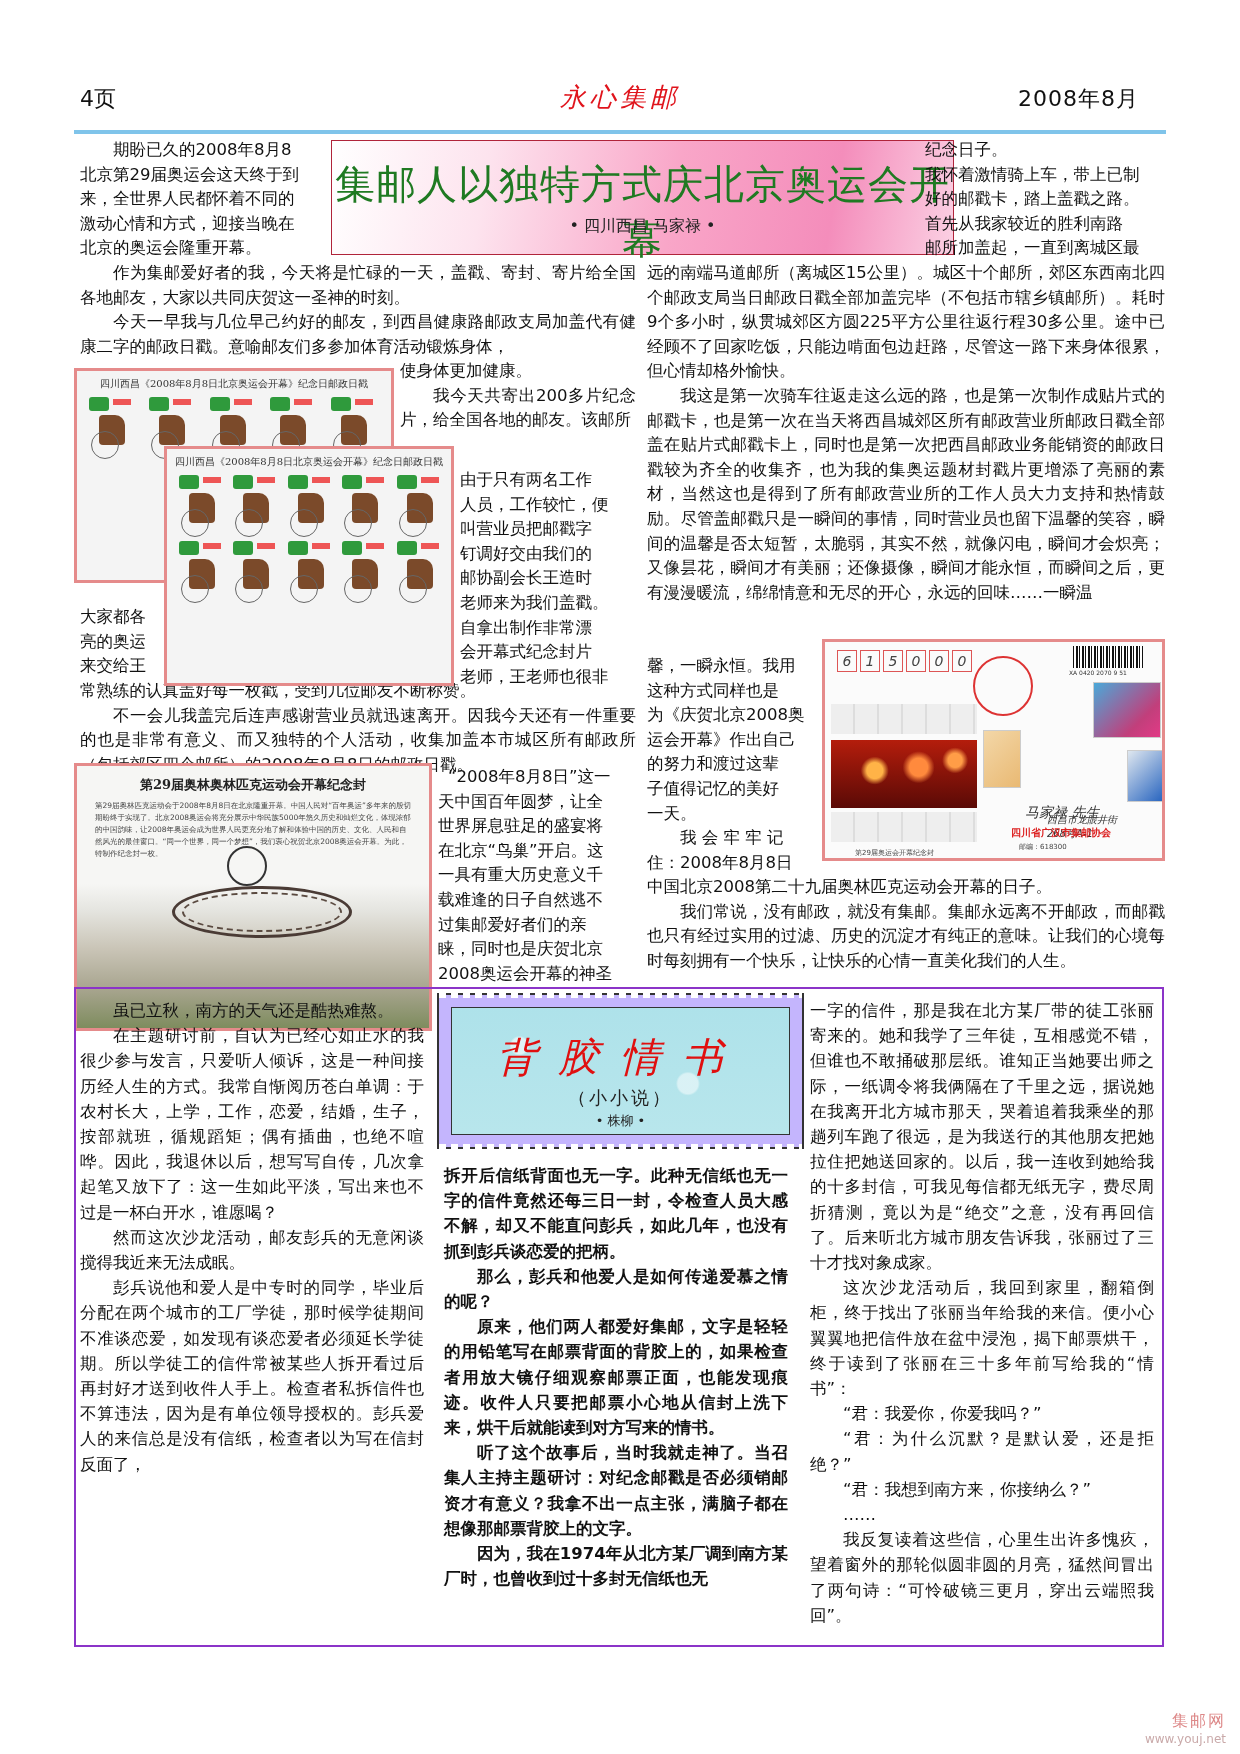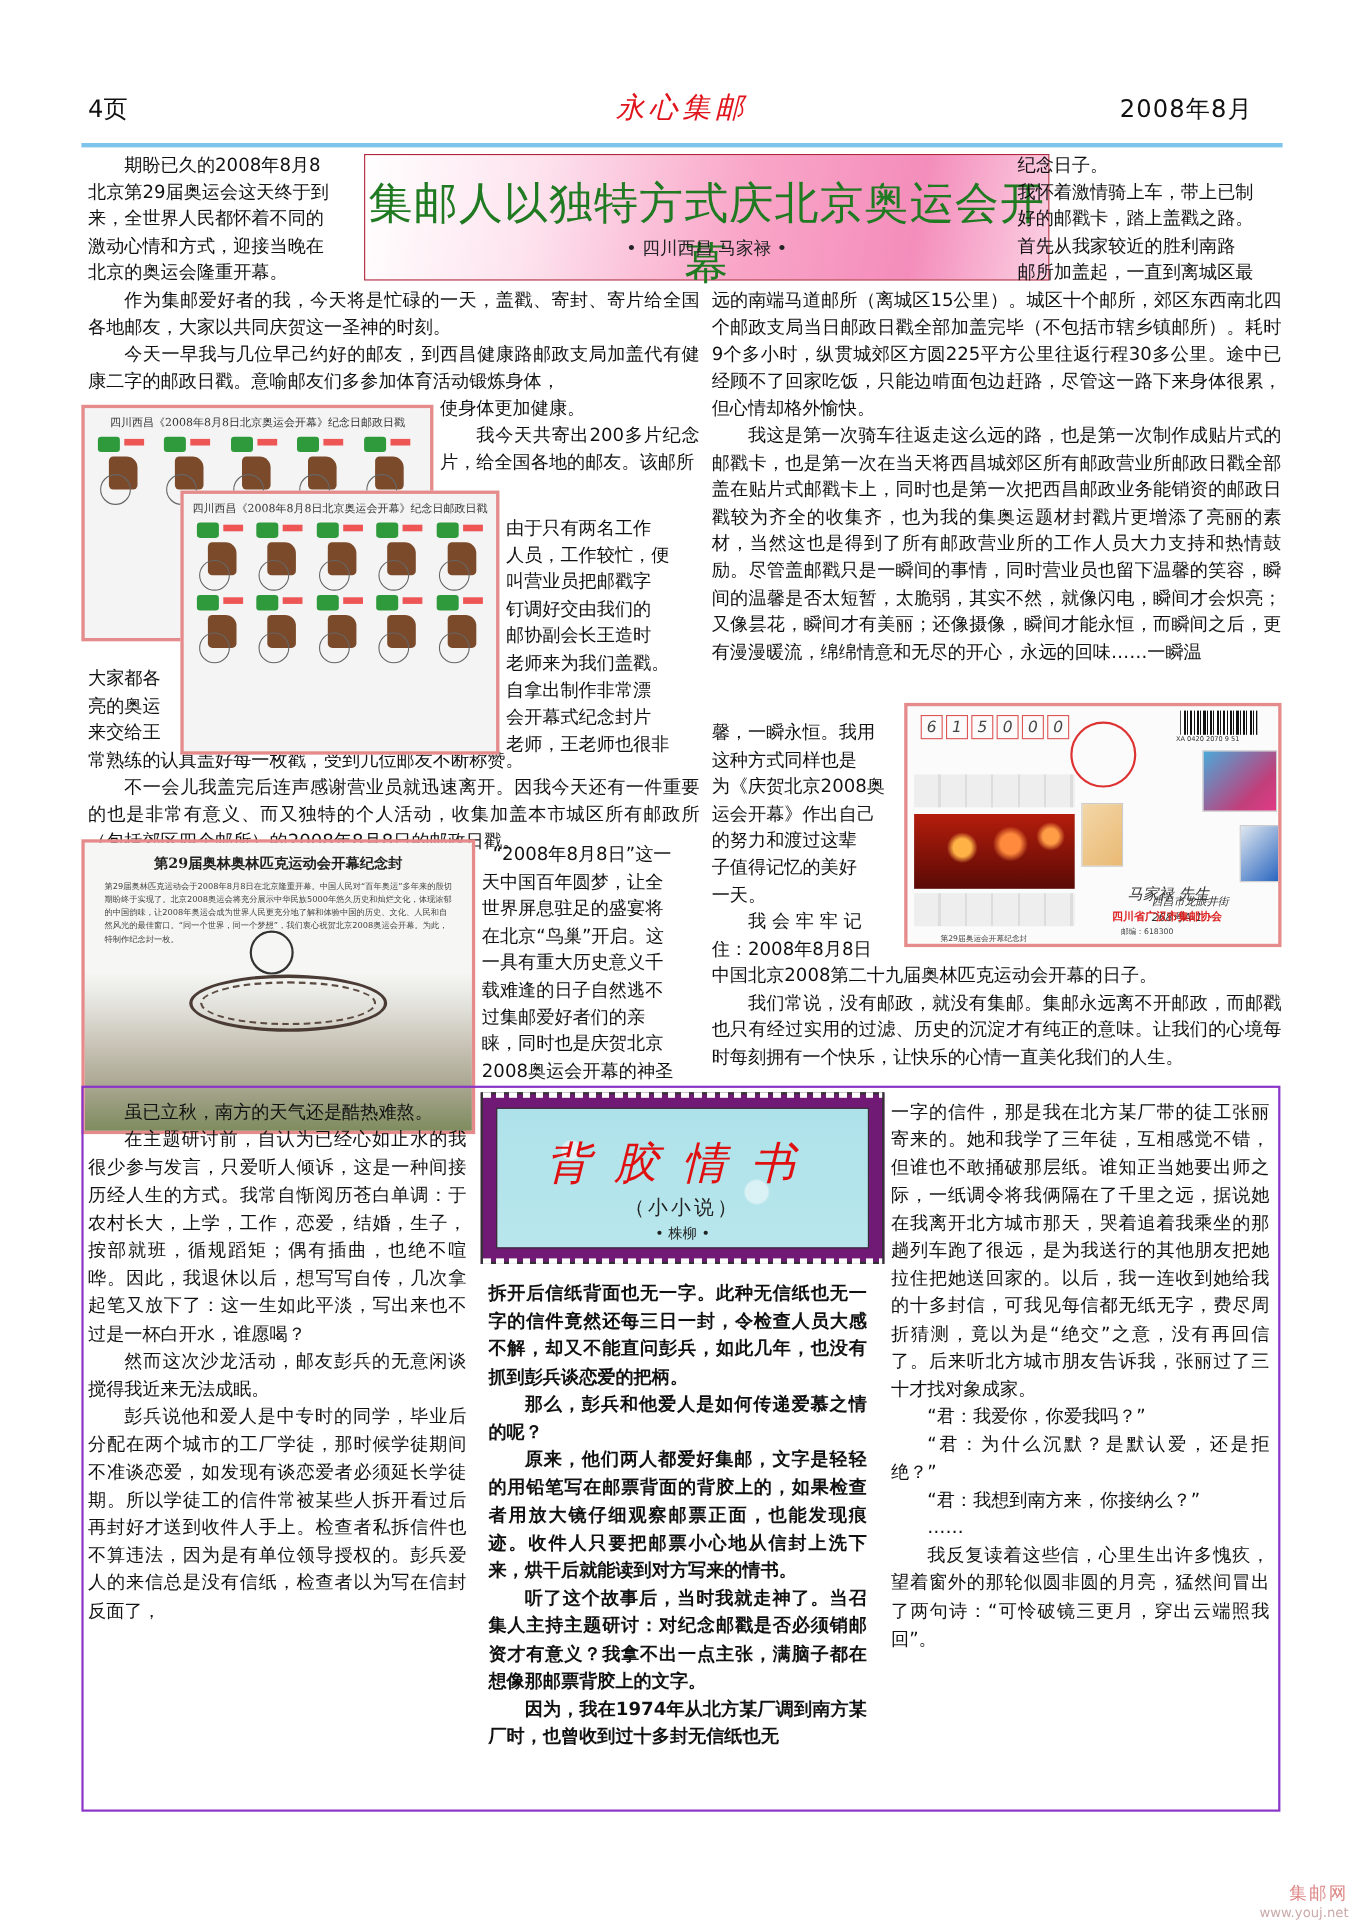--- a/index.html
+++ b/index.html
@@ -37,21 +37,21 @@
 
   .cover-photo { background: #fbfbfb; }
   .zip-row { position:absolute; left:12px; top:8px; display:flex; gap:3px; }
   .zip-box { width:20px; height:22px; border:1.5px solid #d55; color:#444; font-size:14px; text-align:center; line-height:20px; font-style:italic; }
   .fireworks { position:absolute; left:6px; top:98px; width:146px; height:68px; background: radial-gradient(circle at 30% 45%, #ffb347 0 8px, transparent 14px), radial-gradient(circle at 60% 40%, #ff8a3d 0 9px, transparent 16px), radial-gradient(circle at 85% 30%, #ff9d47 0 7px, transparent 13px), linear-gradient(#b41d0c, #5a0a06); }
   .ath-row { position:absolute; left:6px; height:30px; width:146px; background: repeating-linear-gradient(90deg,#eee 0 22px,#ddd 22px 24px); }
   .red-stamp { position:absolute; left:148px; top:14px; width:60px; height:60px; border:2px solid #d33; border-radius:50%; }
   .stamp-img { position:absolute; border:1px solid #ccc; }
 
   .story-box { left: 74px; top: 987px; width: 1090px; height: 660px; border: 2.5px solid #8b34c8; }
-  .perf-box { left: 437px; top: 993px; width: 367px; height: 156px; border: 2px solid #333; background: #701a75;
+  .perf-box { left: 437px; top: 993px; width: 367px; height: 156px; border: 2px solid #333; background: #c4b5fd;
     -webkit-mask: none; }
   .perf-inner { position:absolute; left:12px; top:12px; right:12px; bottom:12px; border:1.5px solid #333;
     background: radial-gradient(circle at 20% 30%, rgba(255,255,255,0.6) 0 8px, transparent 10px), radial-gradient(circle at 70% 60%, rgba(255,255,255,0.5) 0 10px, transparent 12px), linear-gradient(#aee2ea, #b8e6ec); }
   .story-title { position:absolute; left:0; right:0; top:22px; text-align:center; font-size:40px; color:#e01010; letter-spacing:22px; font-family:"DejaVu Serif", serif; font-style:italic; }
   .story-sub { position:absolute; left:0; right:0; top:78px; text-align:center; font-size:18px; color:#222; letter-spacing:3px; }
   .story-author { position:absolute; left:0; right:0; top:104px; text-align:center; font-size:13px; color:#222; }
   .perf-edge { position:absolute; background: repeating-linear-gradient(90deg, #fff 0 7px, transparent 7px 12px); }
 
   .watermark { right: 14px; bottom: 8px; text-align: right; font-size: 12px; color: #c9a9a9; }
   .watermark .big { font-size: 16px; color: #d88; letter-spacing: 2px; }
@@ -302,20 +302,21 @@
 <div class="abs txt" style="left:444px; top:1163px; width:344px; line-height:25.2px;font-weight:bold;">
   <p class="noindent">拆开后信纸背面也无一字。此种无信纸也无一字的信件竟然还每三日一封，令检查人员大感不解，却又不能直问彭兵，如此几年，也没有抓到彭兵谈恋爱的把柄。</p>
   <p>那么，彭兵和他爱人是如何传递爱慕之情的呢？</p>
   <p>原来，他们两人都爱好集邮，文字是轻轻的用铅笔写在邮票背面的背胶上的，如果检查者用放大镜仔细观察邮票正面，也能发现痕迹。收件人只要把邮票小心地从信封上洗下来，烘干后就能读到对方写来的情书。</p>
   <p>听了这个故事后，当时我就走神了。当召集人主持主题研讨：对纪念邮戳是否必须销邮资才有意义？我拿不出一点主张，满脑子都在想像那邮票背胶上的文字。</p>
   <p>因为，我在1974年从北方某厂调到南方某厂时，也曾收到过十多封无信纸也无</p>
 </div>
 
 <div class="abs txt" style="left:810px; top:998px; width:344px; line-height:25.2px;">
   <p class="noindent">一字的信件，那是我在北方某厂带的徒工张丽寄来的。她和我学了三年徒，互相感觉不错，但谁也不敢捅破那层纸。谁知正当她要出师之际，一纸调令将我俩隔在了千里之远，据说她在我离开北方城市那天，哭着追着我乘坐的那趟列车跑了很远，是为我送行的其他朋友把她拉住把她送回家的。以后，我一连收到她给我的十多封信，可我见每信都无纸无字，费尽周折猜测，竟以为是“绝交”之意，没有再回信了。后来听北方城市朋友告诉我，张丽过了三十才找对象成家。</p>
+  <p>这次沙龙活动后，我回到家里，翻箱倒柜，终于找出了张丽当年给我的来信。便小心翼翼地把信件放在盆中浸泡，揭下邮票烘干，终于读到了张丽在三十多年前写给我的“情书”：</p>
   <p>“君：我爱你，你爱我吗？”</p>
   <p>“君：为什么沉默？是默认爱，还是拒绝？”</p>
   <p>“君：我想到南方来，你接纳么？”</p>
   <p>……</p>
   <p>我反复读着这些信，心里生出许多愧疚，望着窗外的那轮似圆非圆的月亮，猛然间冒出了两句诗：“可怜破镜三更月，穿出云端照我回”。</p>
 </div>
 
 <div class="abs watermark">
   <div class="big">集邮网</div>
   <div>www.youj.net</div>

